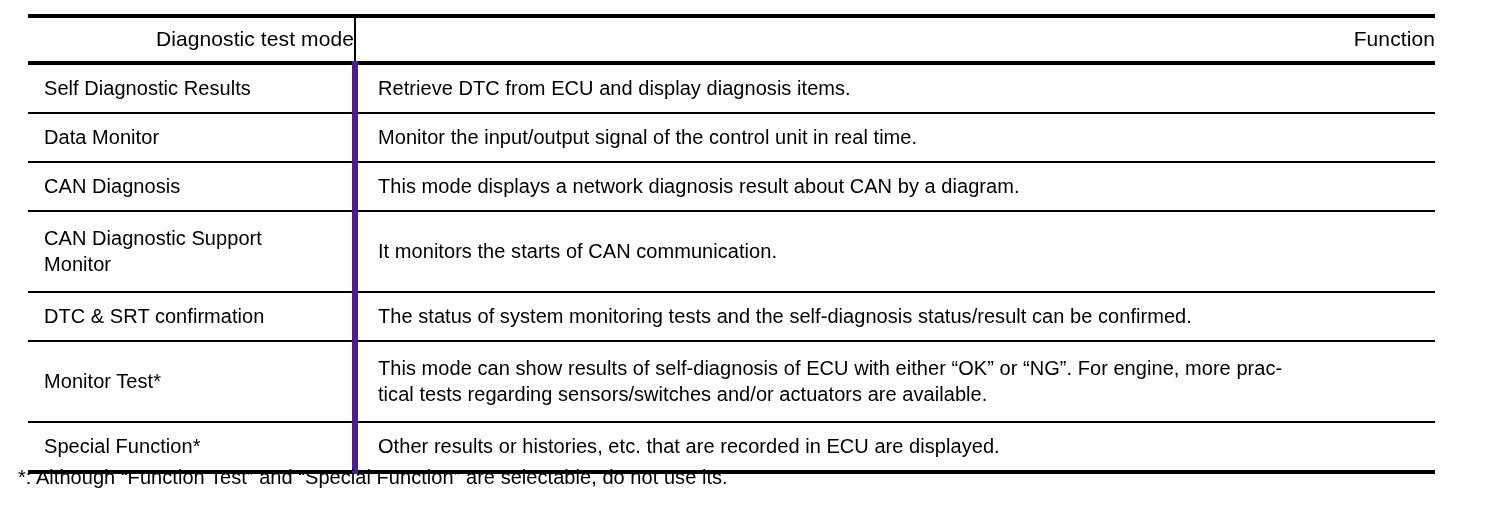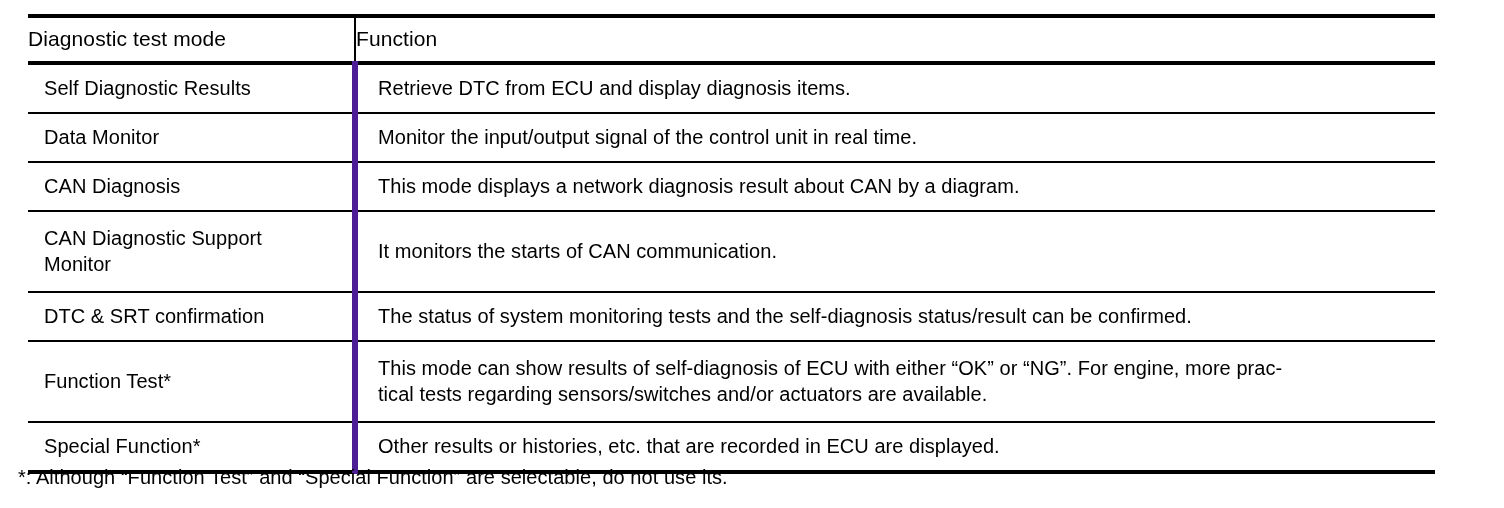--- a/index.html
+++ b/index.html
@@ -42,21 +42,21 @@
   
   table.spec-table {
     border-top: 4px solid #000;
     border-bottom: 4px solid #000;
   }
 
   
   .spec-table thead th {
     font-weight: normal;
     font-size: 21px;
-    text-align: left;
+    text-align: right;
     padding: 9px 0 10px 0;
     border-bottom: 4px solid #000;
     letter-spacing: 0.1px;
   }
 
   .spec-table thead th.th-mode {
     border-right: 2px solid #000;
   }
 
   
@@ -160,21 +160,21 @@
             <span class="cell-line">DTC &amp; SRT confirmation</span>
           </td>
           <td class="cell-func">
             <span class="cell-line">The status of system monitoring tests and the self-diagnosis status/result can be confirmed.</span>
           </td>
         </tr>
 
 
         <tr class="row-tall">
           <td class="cell-mode">
-            <span class="cell-line">Function Test*</span>
+            <span class="cell-line">Monitor Test*</span>
           </td>
           <td class="cell-func">
             <span class="cell-line">This mode can show results of self-diagnosis of ECU with either “OK” or “NG”. For engine, more prac-</span>
             <span class="cell-line">tical tests regarding sensors/switches and/or actuators are available.</span>
           </td>
         </tr>
 
         <tr>
           <td class="cell-mode">
             <span class="cell-line">Special Function*</span>

